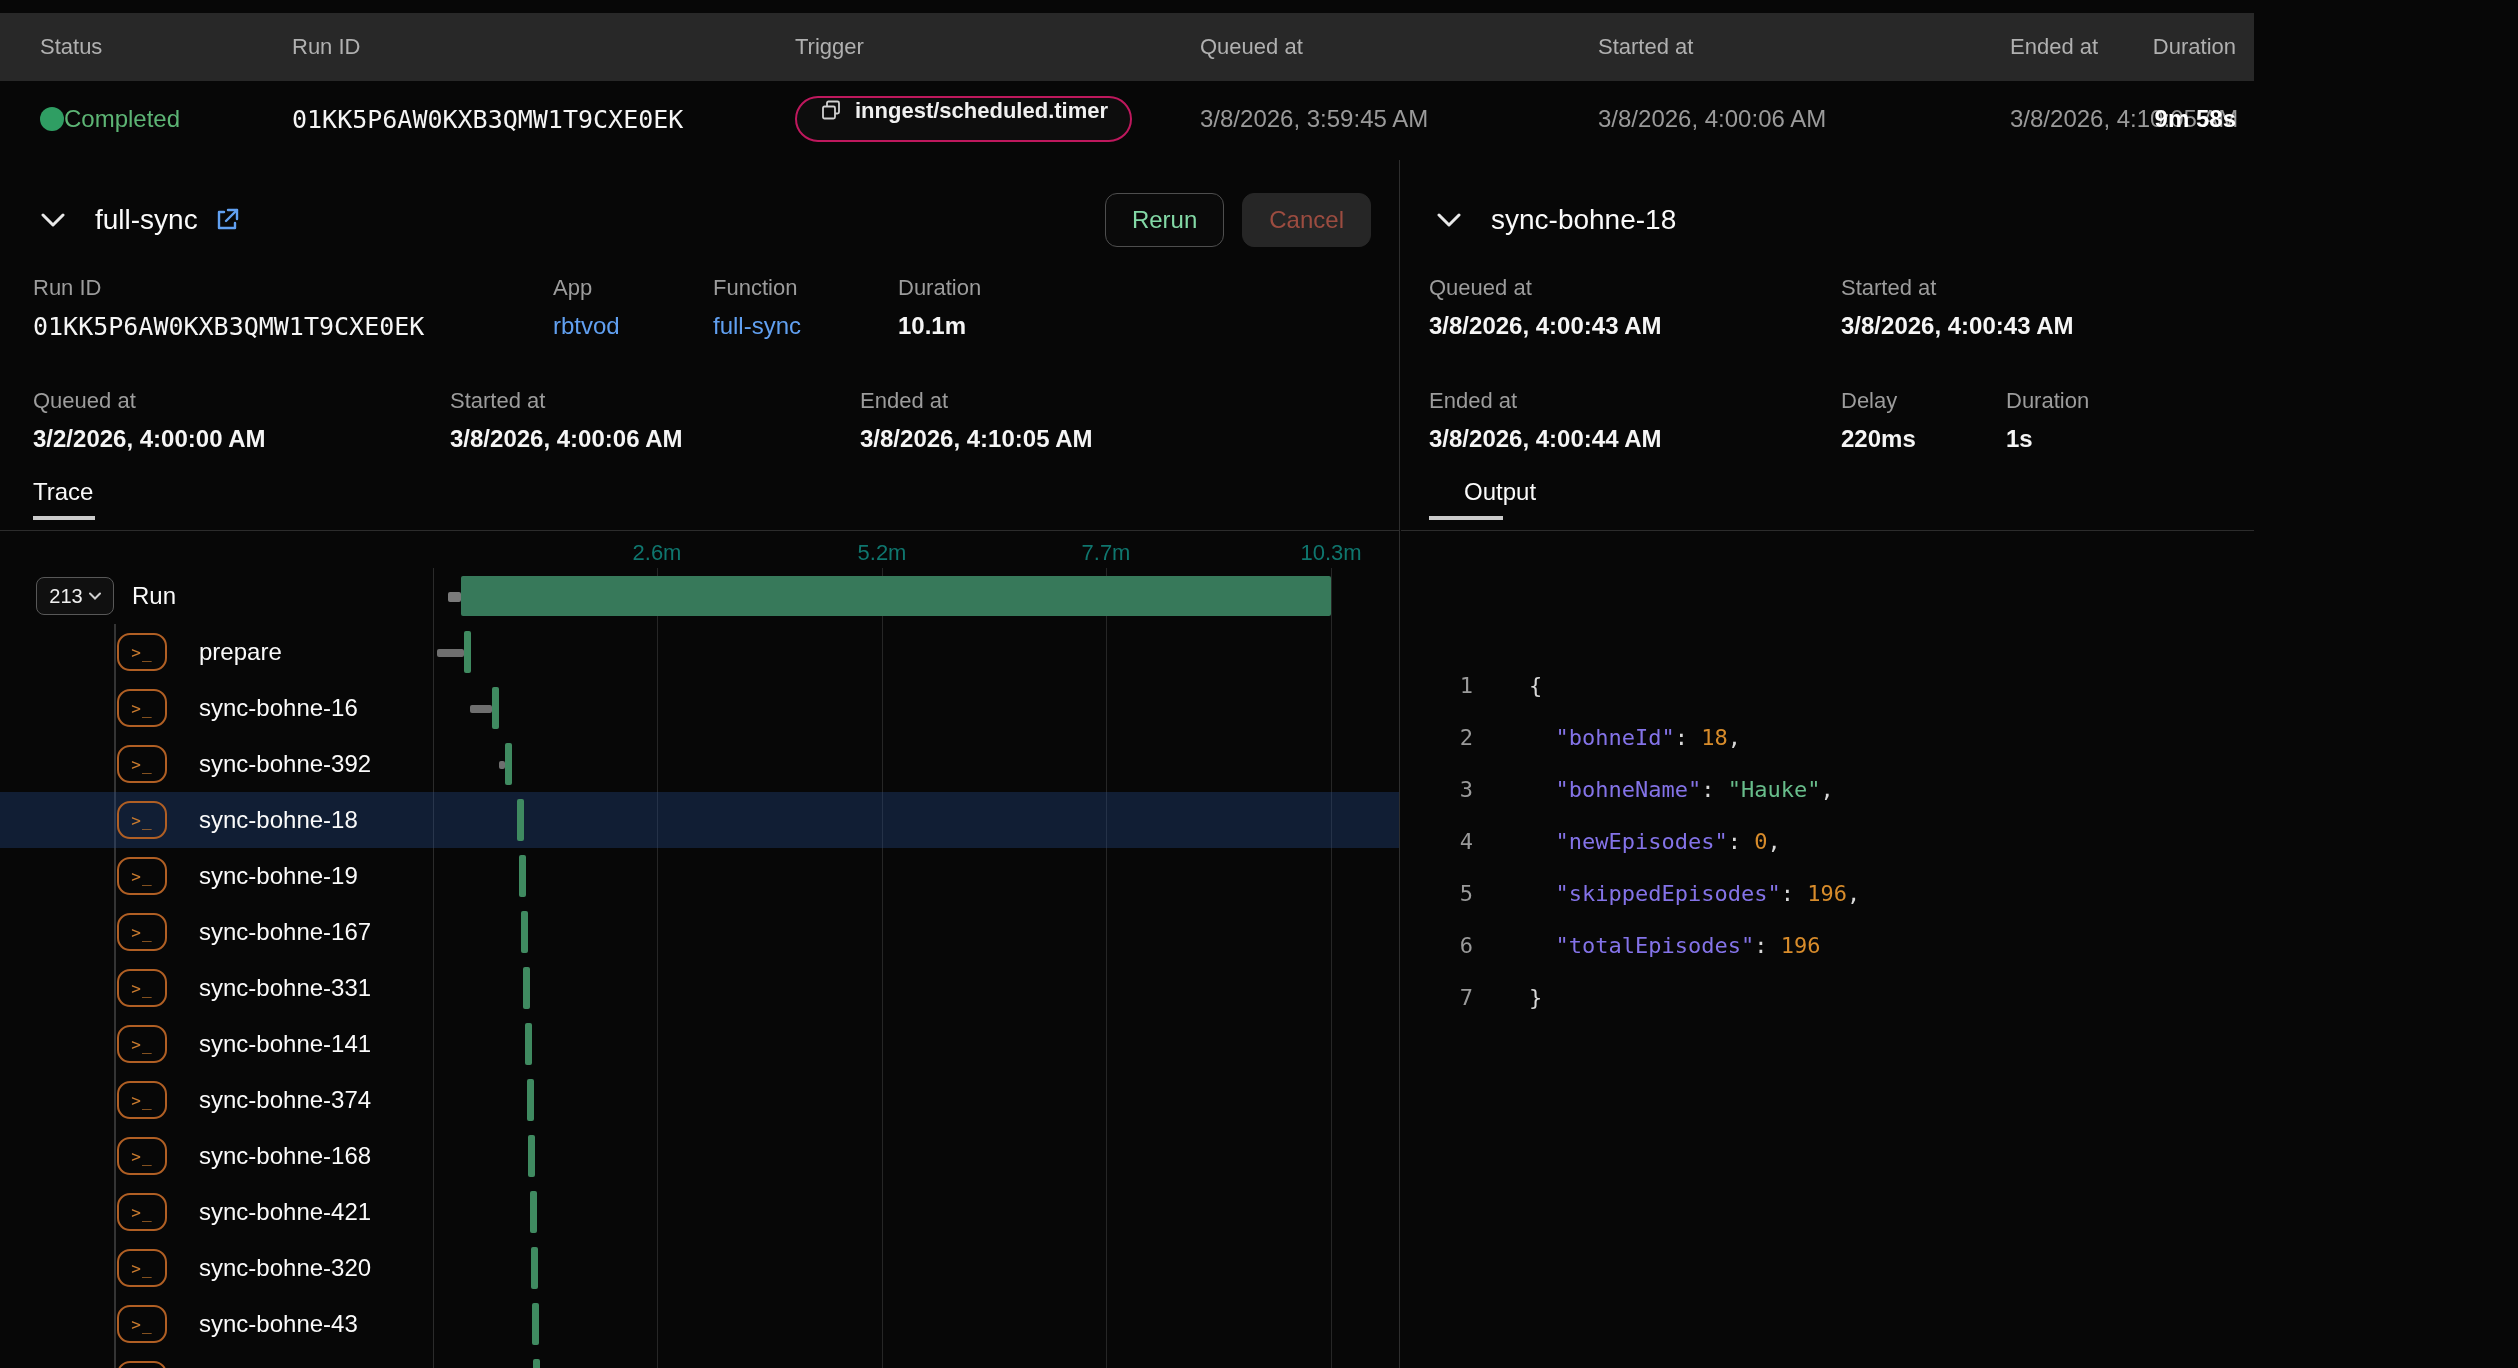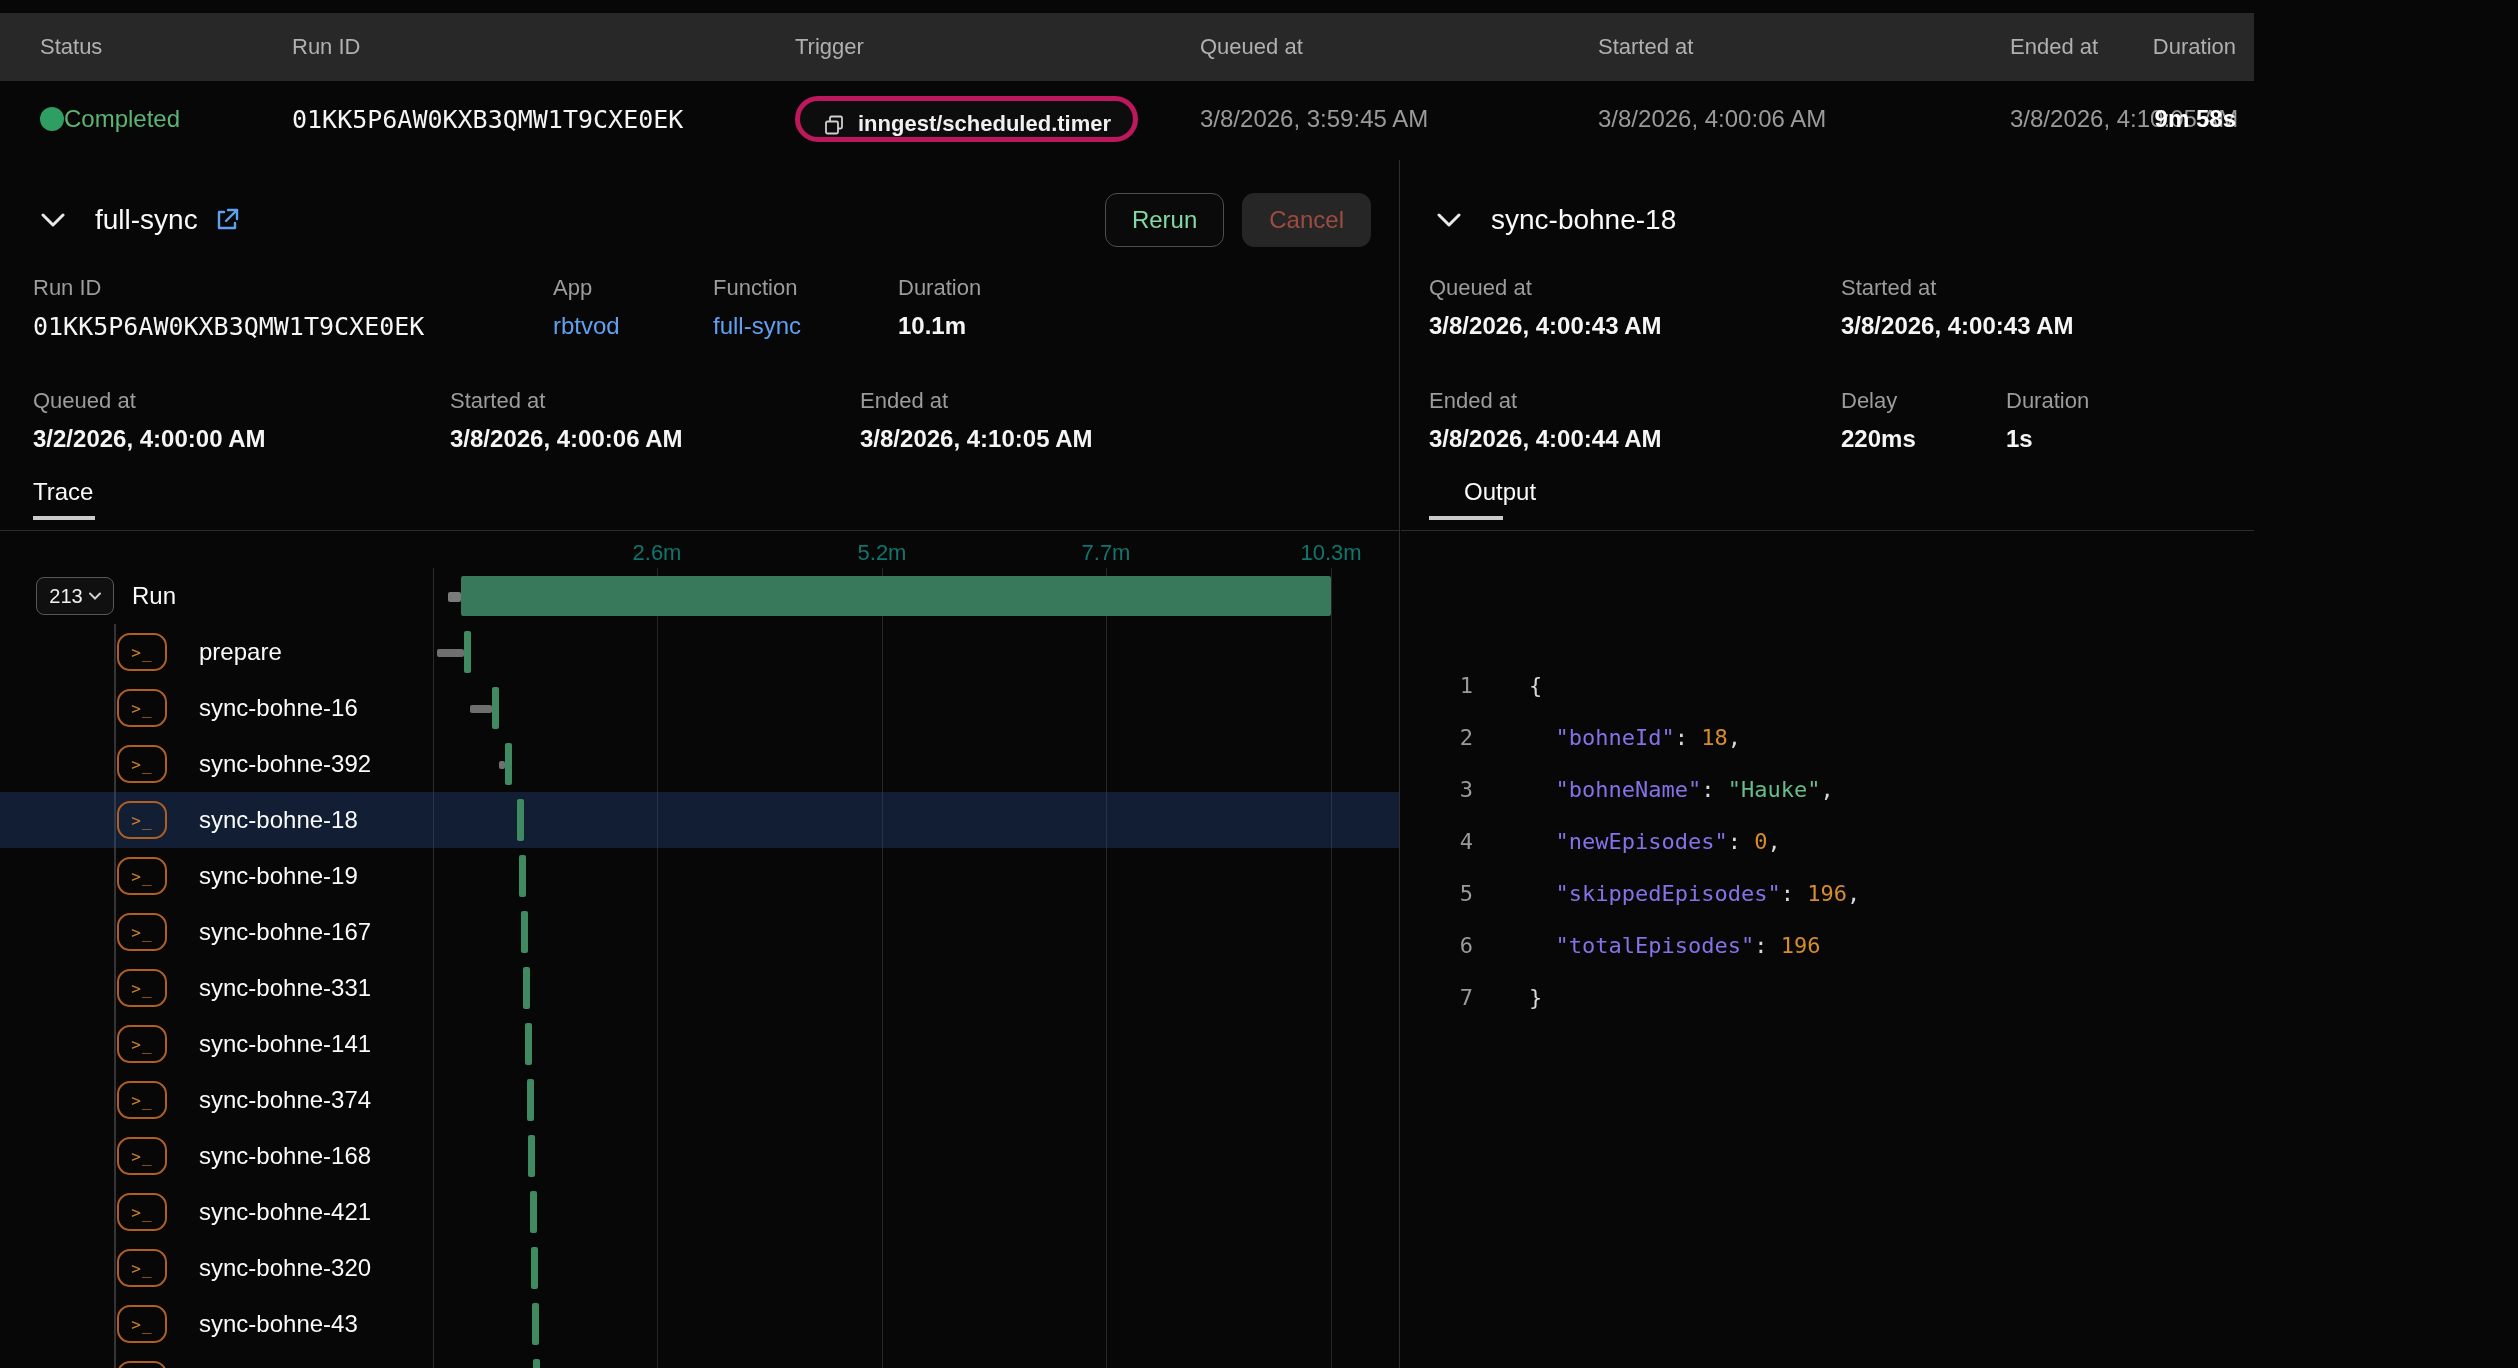--- a/index.html
+++ b/index.html
@@ -13,22 +13,22 @@
   .top-values { position:absolute; top:81px; left:0; right:0; height:76px; }
   .top-values > * { position:absolute; top:50%; transform:translateY(-50%); }
   .c-status { left:40px; } .c-runid { left:292px; } .c-trigger { left:795px; }
   .c-queued { left:1200px; } .c-started { left:1598px; } .c-ended { left:2010px; }
   .c-duration { right:18px; }
   .status-badge { display:flex; align-items:center; }
   .status-dot { width:24px; height:24px; border-radius:50%; background:#2f9e63; }
   .status-text { color:#5db575; font-size:24px; font-weight:500; }
   .mono { font-family:"DejaVu Sans Mono", monospace; }
   .runid-val { font-size:25px; color:#f5f5f5; }
-  .trigger-pill { display:flex; align-items:flex-end; gap:12px; height:46px; padding:0 22px;
-    border:5px solid #be185d; border-radius:23px; background:#0d0d0d; font-size:22px; font-weight:600; color:#f0f0f0; }
+  .trigger-pill { display:flex; align-items:flex-start; gap:12px; height:46px; padding:0 22px;
+    border:2px solid #be185d; border-radius:23px; background:#0d0d0d; font-size:22px; font-weight:600; color:#f0f0f0; }
   .dim-date { font-size:24px; color:#9a9a9a; font-weight:500; }
   .dur-val { font-size:24px; color:#ffffff; font-weight:700; }
 
   
   .left-panel { position:absolute; top:160px; left:0; width:1400px; bottom:0; border-right:1px solid #2e2e2e; }
   .right-panel { position:absolute; top:160px; left:1401px; right:0; bottom:0; }
 
   .fn-header { position:absolute; top:30px; left:33px; right:28px; height:60px; display:flex; align-items:center; }
   .chev-btn { background:none; border:none; cursor:pointer; padding:8px; display:flex; }
   .panel-title { font-size:28px; font-weight:500; color:#fafafa; margin-left:22px; }

